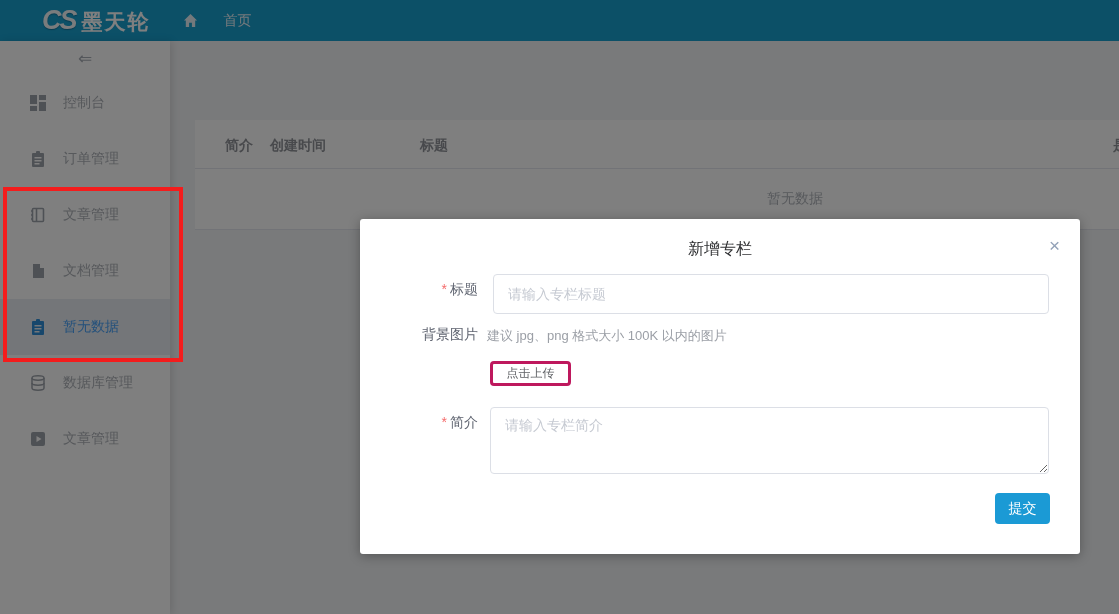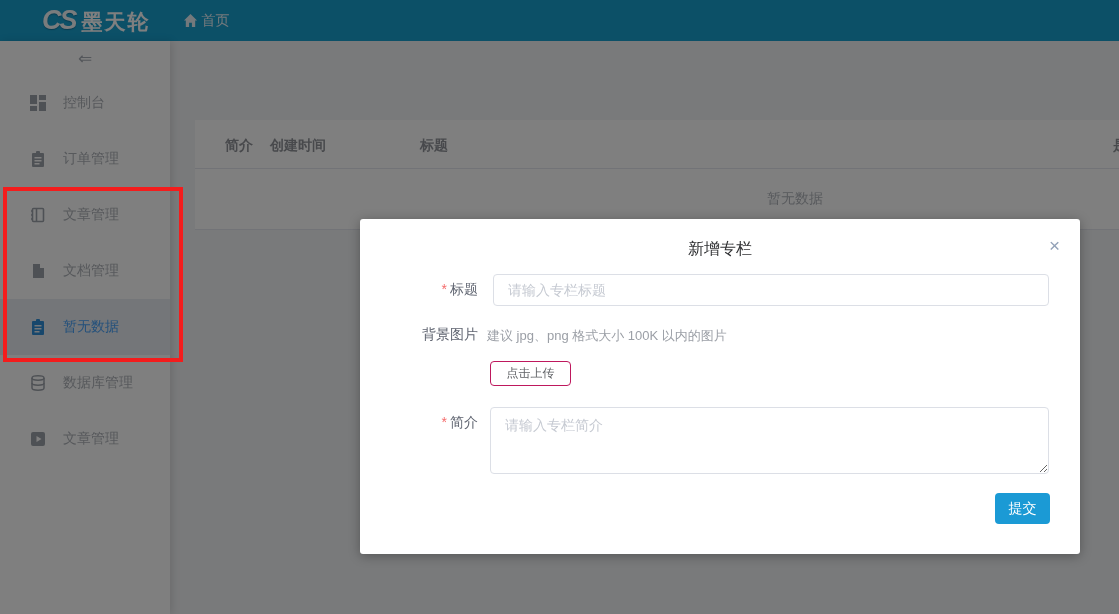--- a/index.html
+++ b/index.html
@@ -7,21 +7,21 @@
   body { font-family:"Liberation Sans","DejaVu Sans",sans-serif; }
   .screen { position:relative; width:1119px; height:614px; overflow:hidden; background:#f3f4f6; }
 
   
   .navbar { position:absolute; left:0; top:0; width:1119px; height:41px; background:#18a0cf; z-index:10;
             display:flex; align-items:center;padding-left:20px; }
   .logo { display:flex; align-items:baseline; margin-left:22px; cursor:pointer; }
   .logo-cs { font-style:italic; font-weight:bold; font-size:27px; color:#f4f8fb; letter-spacing:-2px;
              text-shadow:0 1px 1px rgba(0,40,70,.35); }
   .logo-name { font-size:21px; font-weight:bold; color:#ffffff; letter-spacing:2px; margin-left:6px; }
-  .nav-home { display:flex; align-items:center; margin-left:32px; color:#e8f2f8; font-size:14px; cursor:pointer; }
+  .nav-home { display:flex; align-items:center; margin-left:32px; color:#e8f2f8; font-size:14px; cursor:pointer;gap:22px; }
   .nav-home svg { margin-right:4px; }
 
   
   .sidebar { position:absolute; left:0; top:41px; width:170px; height:573px; background:#ffffff; z-index:10;
              box-shadow:2px 0 8px rgba(0,0,0,.12); }
   .collapse-row { height:34px; display:flex; align-items:center; justify-content:center; color:#a9aeb6;
                   font-size:17px; cursor:pointer; }
   .side-item { height:56px; display:flex; align-items:center; padding-left:30px; cursor:pointer;
                color:#aeb2b8; font-size:14px; }
   .side-item .icon { width:16px; height:16px; margin-right:17px; color:#9da3ab; display:inline-flex; }
@@ -52,27 +52,27 @@
            border-radius:3px; box-shadow:0 2px 12px rgba(0,0,0,.3); z-index:60; }
   .modal-title { position:absolute; top:20px; left:0; width:100%; text-align:center;
                  font-size:16px; color:#303133; }
   .modal-close { position:absolute; top:17px; right:20px; font-size:19px; line-height:1; color:#93a2b8;
                  cursor:pointer; font-weight:normal; }
   .form-label { position:absolute; width:118px; text-align:right; font-size:14px; color:#5f6470; }
   .req-star { color:#f56c6c; margin-right:3px; font-size:14px; }
   .lbl-title { top:62px;  left:0; }
   .lbl-img   { top:107px; left:0; }
   .lbl-intro { top:195px; left:0; }
-  .inp-title { position:absolute; left:133px; top:55px; width:556px; height:32px;
+  .inp-title { position:absolute; left:133px; top:55px; width:556px; height:40px;
                border:1px solid #dcdfe6; border-radius:4px; padding:0 14px; font-size:14px; color:#303133;
                outline:none; font-family:inherit; }
   .inp-title::placeholder { color:#c6cad2; }
   .img-hint { position:absolute; left:127px; top:108px; font-size:13px; color:#9b9fa6; }
   .upload-btn { position:absolute; left:130px; top:142px; width:81px; height:25px; background:#fff;
-                border:1px solid #be185d; border-radius:4px; font-size:12px; color:#606266; cursor:pointer;
+                border:3px solid #be185d; border-radius:4px; font-size:12px; color:#606266; cursor:pointer;
                 font-family:inherit; }
   .inp-intro { position:absolute; left:130px; top:188px; width:559px; height:67px; resize:both;
                border:1px solid #dcdfe6; border-radius:4px; padding:8px 14px; font-size:14px; color:#303133;
                outline:none; font-family:inherit; line-height:1.4; }
   .inp-intro::placeholder { color:#c6cad2; }
   .submit-btn { position:absolute; right:30px; bottom:30px; width:55px; height:31px; background:#1b9ad5;
                 color:#ffffff; border:none; border-radius:4px; font-size:14px; cursor:pointer; font-family:inherit; }
 </style>
 </head>
 <body>

